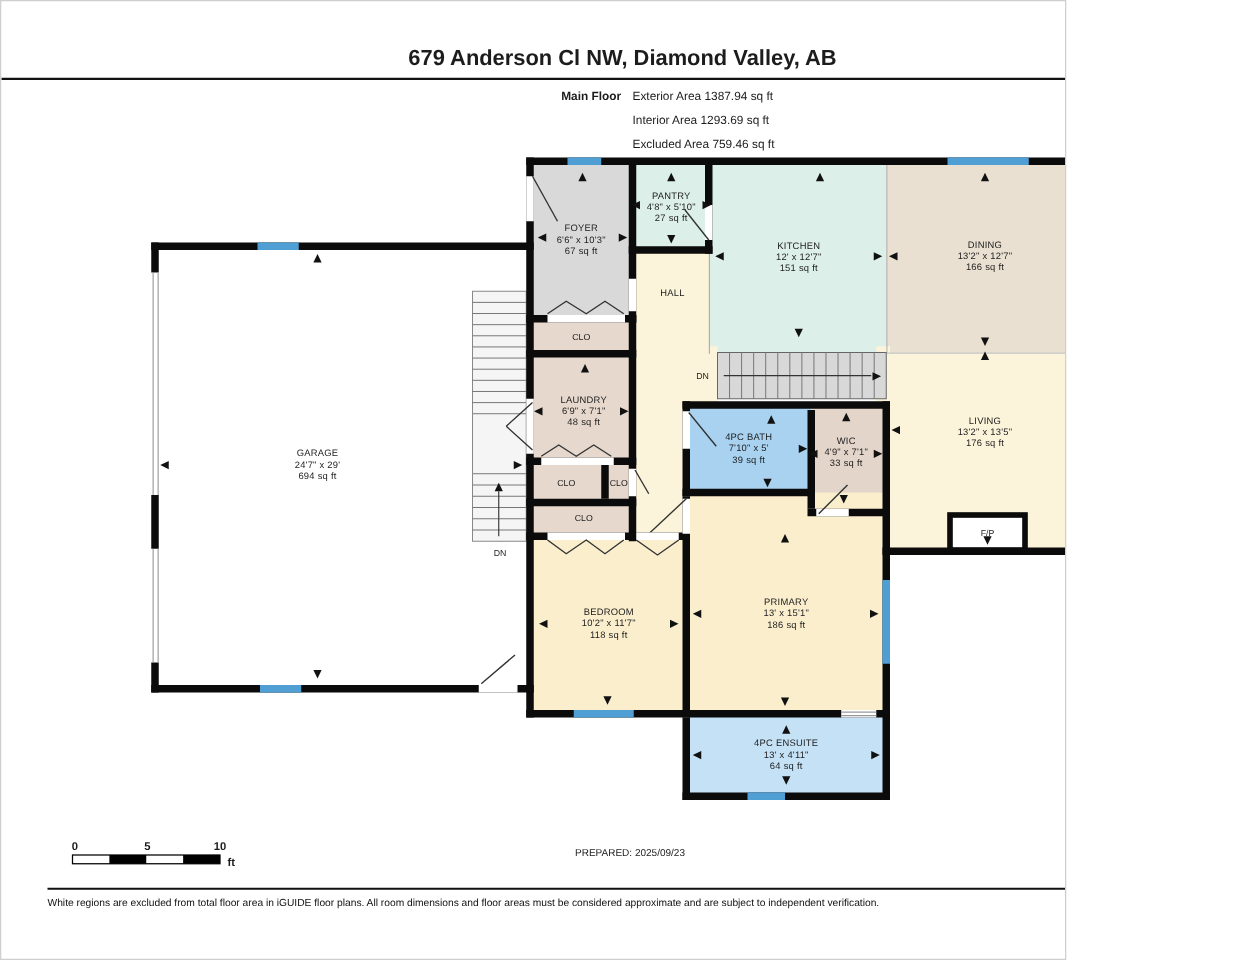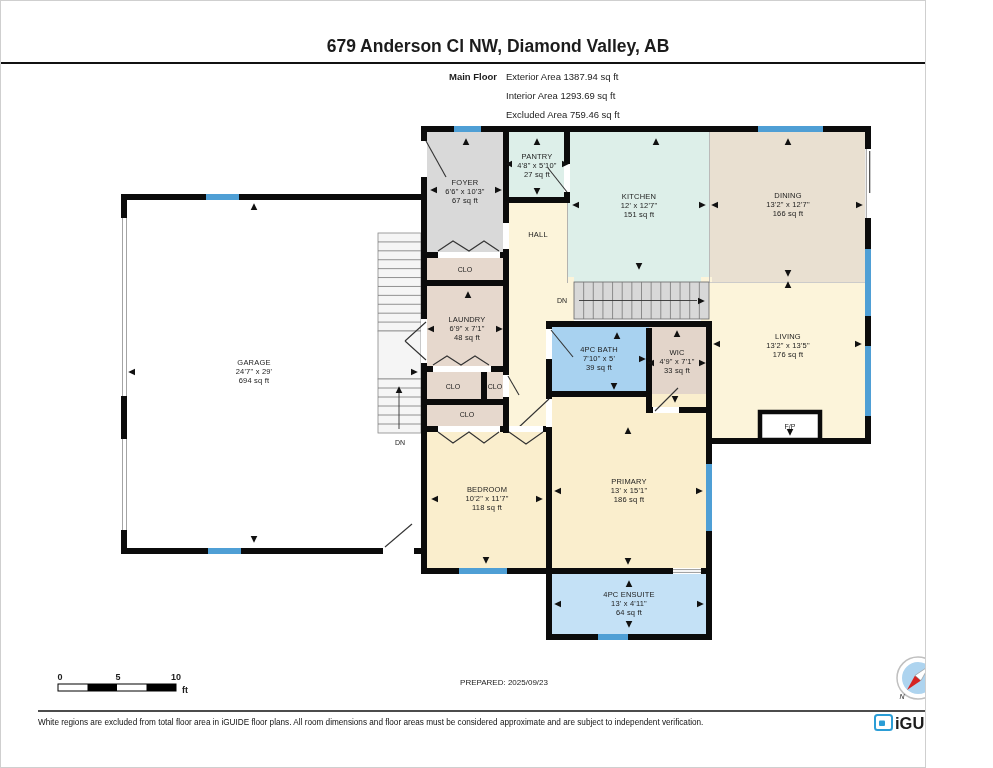--- a/index.html
+++ b/index.html
@@ -1,16 +1,16 @@
 <!DOCTYPE html>
 <html><head>
 <meta charset="utf-8">
 <style>
   html,body{margin:0;padding:0;background:#fff;}
-  .page{position:relative;width:926px;height:768px;background:#ffffff;
+  .page{position:relative;width:853px;height:768px;background:#ffffff;
         border:1px solid #cfcfcf;box-sizing:border-box;overflow:hidden;
         font-family:"Liberation Sans", sans-serif;}
   svg{display:block;}
   svg text{font-family:"Liberation Sans", sans-serif;fill:#1c1c1c;}
   .title{font-size:17.5px;font-weight:bold;}
   .hdr{font-size:9.5px;}
   .hdr-b{font-size:9.5px;font-weight:bold;}
   .rm{font-size:7.5px;letter-spacing:.2px;}
   .sm{font-size:7px;}
   .wall{fill:#0b0b0b;}

